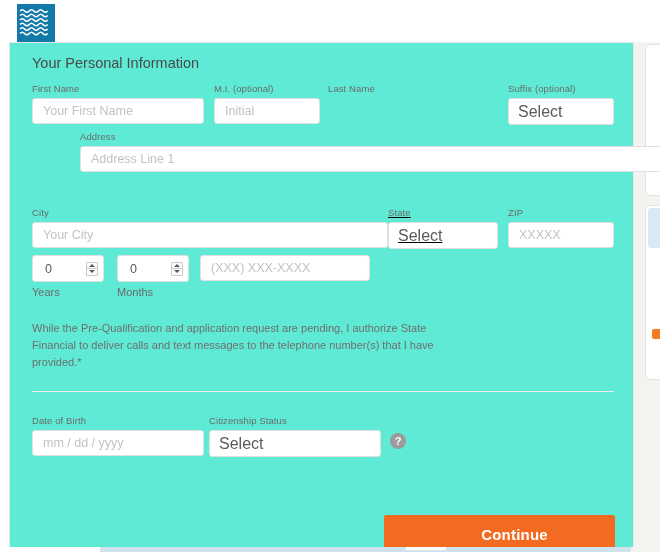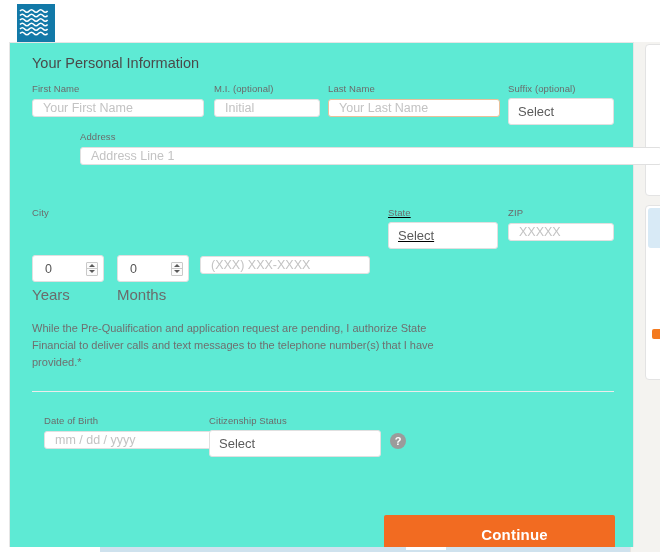--- a/index.html
+++ b/index.html
@@ -114,34 +114,34 @@
   }
 
   .txt {
     width: 100%;
     height: 18px;
     border: 1px solid #e0e0e0;
     border-radius: 3px;
     background: #ffffff;
     font-size: 12.5px;
     color: #555;
-    padding: 4px 10px;
+    padding: 12px 10px;
     font-family: "Liberation Sans", sans-serif;
     outline: none;
   }
   .txt::placeholder { color: #c3c3c3; }
   .txt.highlight { border-color: #eabf9a; }
 
   .sel {
     width: 100%;
     height: 27px;
     border: 1px solid #e0e0e0;
     border-radius: 3px;
     background: #ffffff;
-    font-size: 13px;
+    font-size: 16px;
     color: #5b5b5b;
     padding: 0 9px;
     display: flex;
     align-items: center;
     cursor: pointer;
   }
 
   .field { position: absolute; }
 
   
@@ -175,21 +175,21 @@
   .spin .half:first-child { border-bottom: 1px solid #c9c9c9; }
   .tri-up, .tri-dn {
     width: 0; height: 0;
     border-left: 3px solid transparent;
     border-right: 3px solid transparent;
   }
   .tri-up { border-bottom: 3.5px solid #5a5a5a; }
   .tri-dn { border-top: 3.5px solid #5a5a5a; }
 
   .sub-label {
-    font-size: 15px;
+    font-size: 11px;
     color: #6b6b6b;
     margin-top: 4px;
     display: block;
   }
 
   .consent {
     position: absolute;
     left: 22px; top: 277px;
     width: 440px;
     font-size: 11px;
@@ -291,38 +291,38 @@
       <input class="txt" type="text" placeholder="Your First Name" style="">
     </div>
 
     <div class="field" style="left:204px; top:40px; width:106px;">
       <label class="field-label">M.I. (optional)</label>
       <input class="txt" type="text" placeholder="Initial" style="">
     </div>
 
     <div class="field" style="left:318px; top:40px; width:172px;">
       <label class="field-label">Last Name</label>
-      <input class="txt highlight" type="text" placeholder="Your Last Name" style="">
     </div>
 
     <div class="field" style="left:498px; top:40px; width:106px;">
       <label class="field-label">Suffix (optional)</label>
       <div class="sel">
         <span>Select</span>
       </div>
     </div>
 
     <div class="field" style="left:22px; top:88px; width:582px;margin-left:48px;">
       <label class="field-label">Address</label>
       <input class="txt" type="text" placeholder="Address Line 1" style="">
     </div>
 
 
     <div class="field" style="left:22px; top:164px; width:356px;">
       <label class="field-label">City</label>
+      <input class="txt" type="text" placeholder="Your City" style="">
     </div>
 
     <div class="field" style="left:378px; top:164px; width:110px;text-decoration:underline;">
       <label class="field-label">State</label>
       <div class="sel">
         <span>Select</span>
       </div>
     </div>
 
     <div class="field" style="left:498px; top:164px; width:106px;">
@@ -364,21 +364,21 @@
     </div>
 
     <div class="field" style="left:190px; top:212px; width:170px;">
       <input class="txt" type="text" placeholder="(XXX) XXX-XXXX" style="">
     </div>
 
     <div class="consent">While the Pre-Qualification and application request are pending, I authorize State Financial to deliver calls and text messages to the telephone number(s) that I have provided.*</div>
 
     <div class="divider"></div>
 
-    <div class="field" style="left:22px; top:372px; width:172px;margin-left:12px;">
+    <div class="field" style="left:22px; top:372px; width:172px;">
       <label class="field-label">Date of Birth</label>
       <input class="txt" type="text" placeholder="mm / dd / yyyy" style="">
     </div>
 
     <div class="field" style="left:199px; top:372px; width:172px;">
       <label class="field-label">Citizenship Status</label>
       <div class="sel">
         <span>Select</span>
       </div>
     </div>

